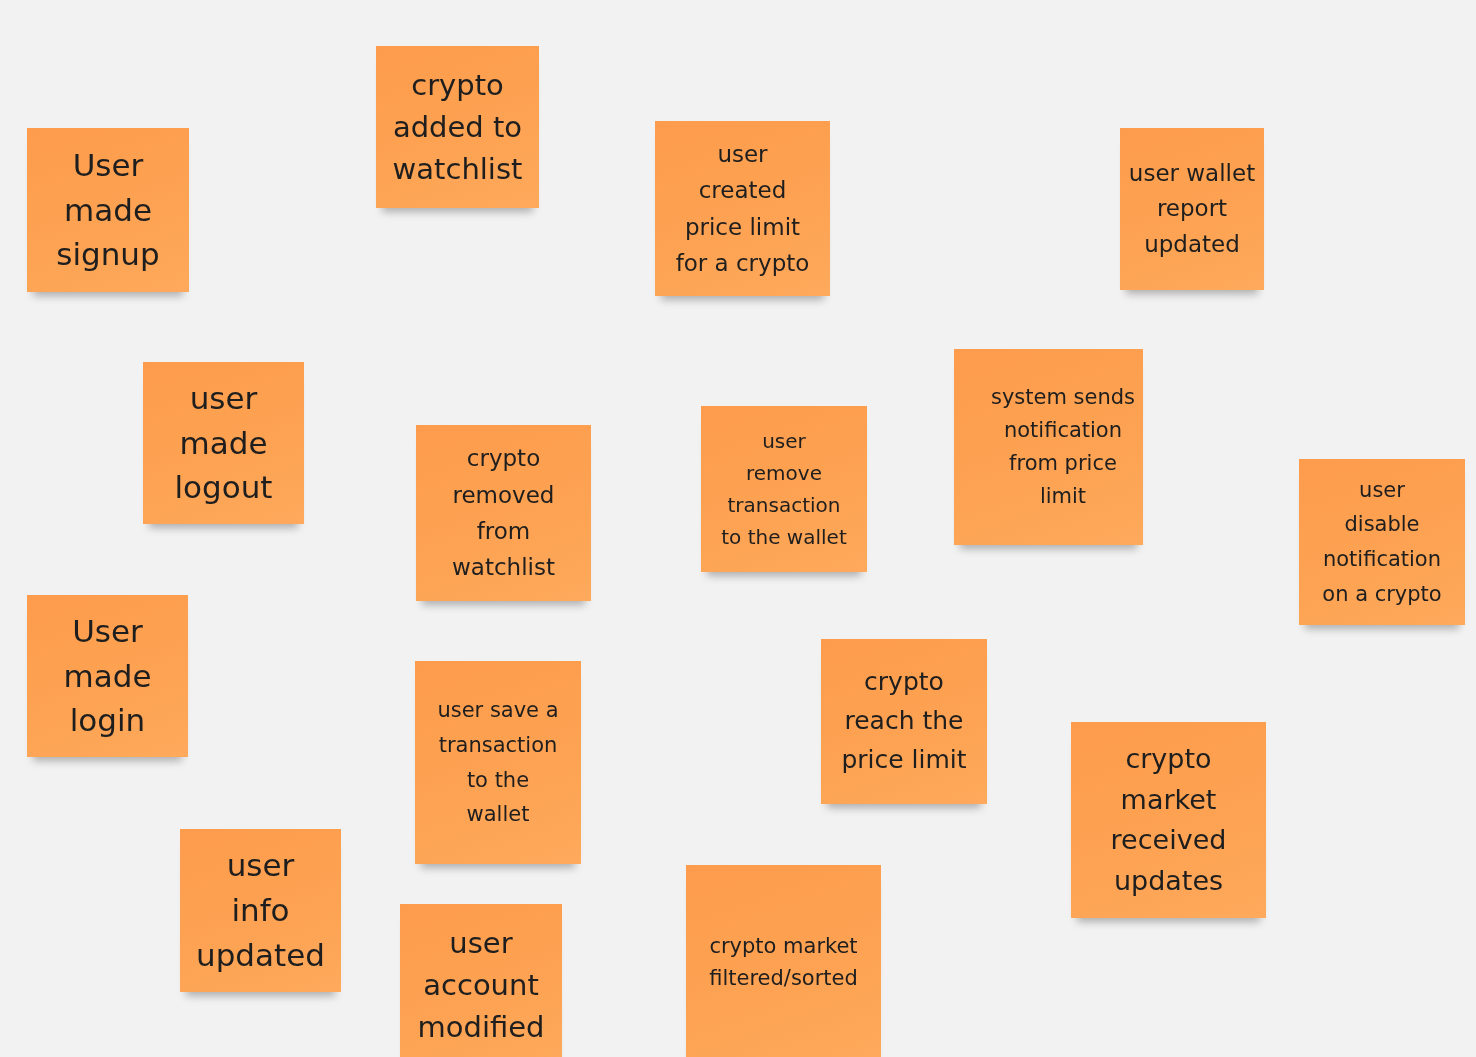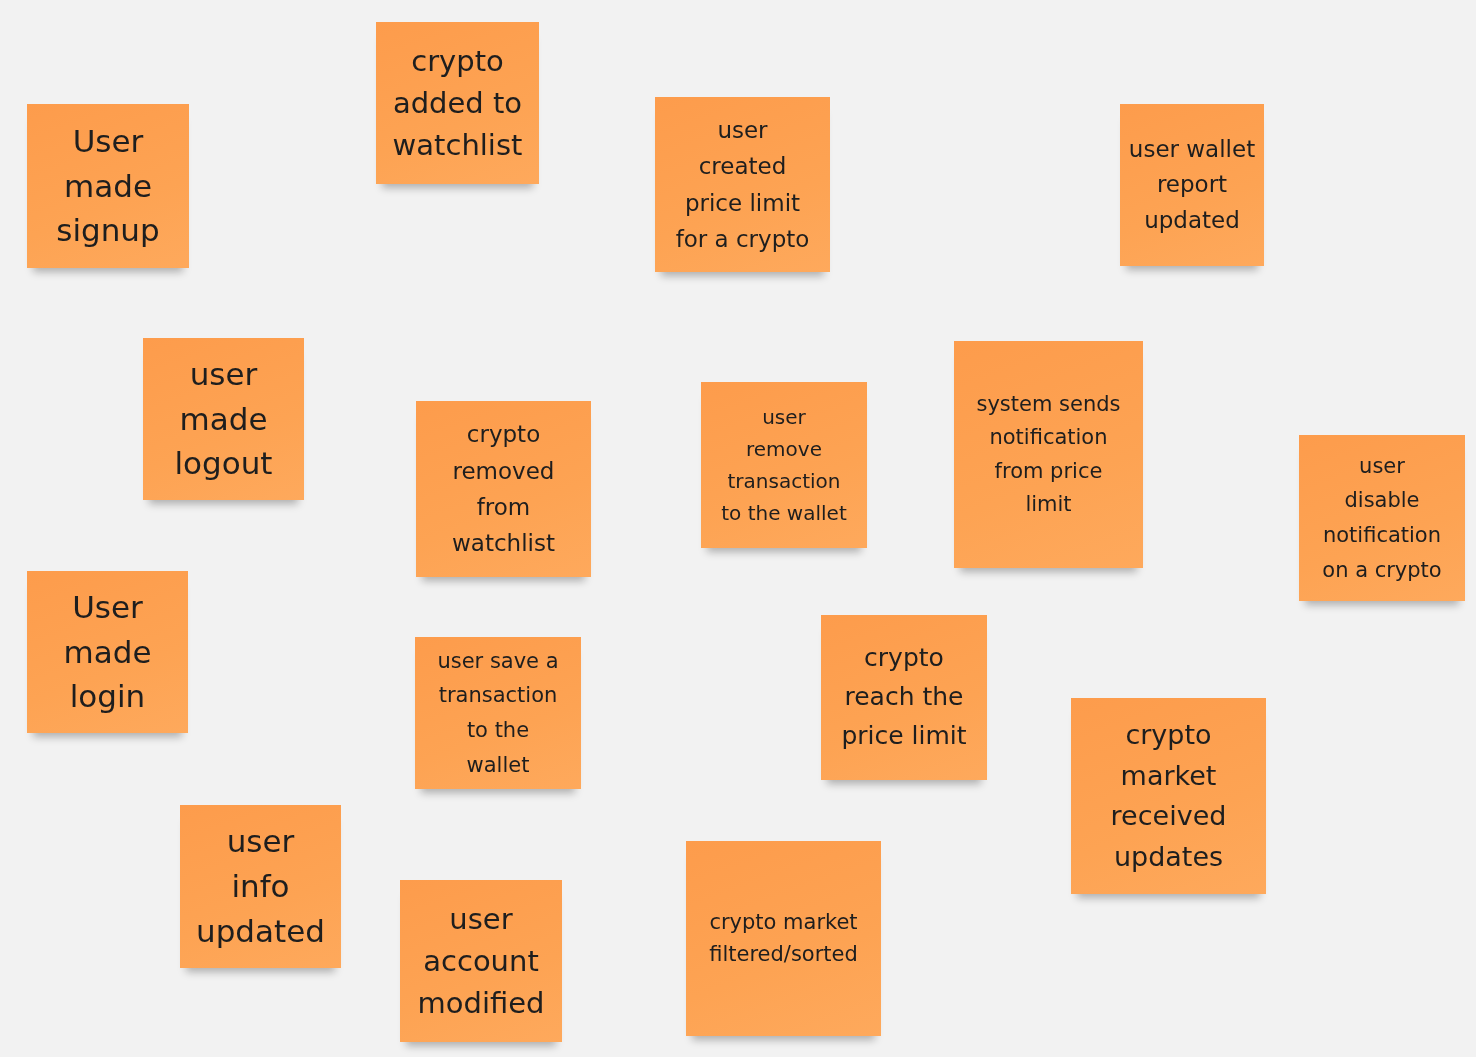--- a/index.html
+++ b/index.html
@@ -10,20 +10,21 @@
   }
   .board { position: absolute; left: 0; top: 0; width: 1476px; height: 1057px; }
   .sticky {
     position: absolute;
     background: linear-gradient(160deg, #fd9c4c 0%, #fda353 60%, #fea95c 100%);
     display: flex; align-items: center; justify-content: center;
     text-align: center; color: #1e1e1e;
     box-sizing: border-box; padding: 16px 8px;
     box-shadow: 0 10px 8px -6px rgba(0,0,0,0.28);
     cursor: pointer;
+    margin-top: 24px;
   }
   .sticky span { display: block; line-height: 1.3; white-space: pre-line; }
 </style>
 </head>
 <body>
 
 <div class="board" id="board" style="background: rgb(242, 242, 242);">
     <div class="sticky" style="left: 27px; top: 104px; width: 162px; height: 164px;">
       <span style="font-size: 31px; line-height: 1.45;">User
 made
@@ -55,38 +56,38 @@
 removed
 from
 watchlist</span>
     </div>
     <div class="sticky" style="left: 701px; top: 382px; width: 166px; height: 166px;">
       <span style="font-size: 20px; line-height: 1.6;">user
 remove
 transaction
 to the wallet</span>
     </div>
-    <div class="sticky" style="left: 954px; top: 341px; width: 189px; height: 227px;">
+    <div class="sticky" style="left: 954px; top: 325px; width: 189px; height: 196px; justify-content: flex-end;">
       <span style="font-size: 21px; line-height: 1.58;">system sends
 notification
 from price
 limit</span>
     </div>
     <div class="sticky" style="left: 1299px; top: 435px; width: 166px; height: 166px;">
       <span style="font-size: 21px; line-height: 1.65;">user
 disable
 notification
 on a crypto</span>
     </div>
     <div class="sticky" style="left: 27px; top: 571px; width: 161px; height: 162px;">
       <span style="font-size: 31px; line-height: 1.45;">User
 made
 login</span>
     </div>
-    <div class="sticky" style="left: 415px; top: 637px; width: 166px; height: 152px;">
+    <div class="sticky" style="left: 415px; top: 637px; width: 166px; height: 203px;">
       <span style="font-size: 21px; line-height: 1.65;">user save a
 transaction
 to the
 wallet</span>
     </div>
     <div class="sticky" style="left: 821px; top: 615px; width: 166px; height: 165px;">
       <span style="font-size: 25px; line-height: 1.55;">crypto
 reach the
 price limit</span>
     </div>

